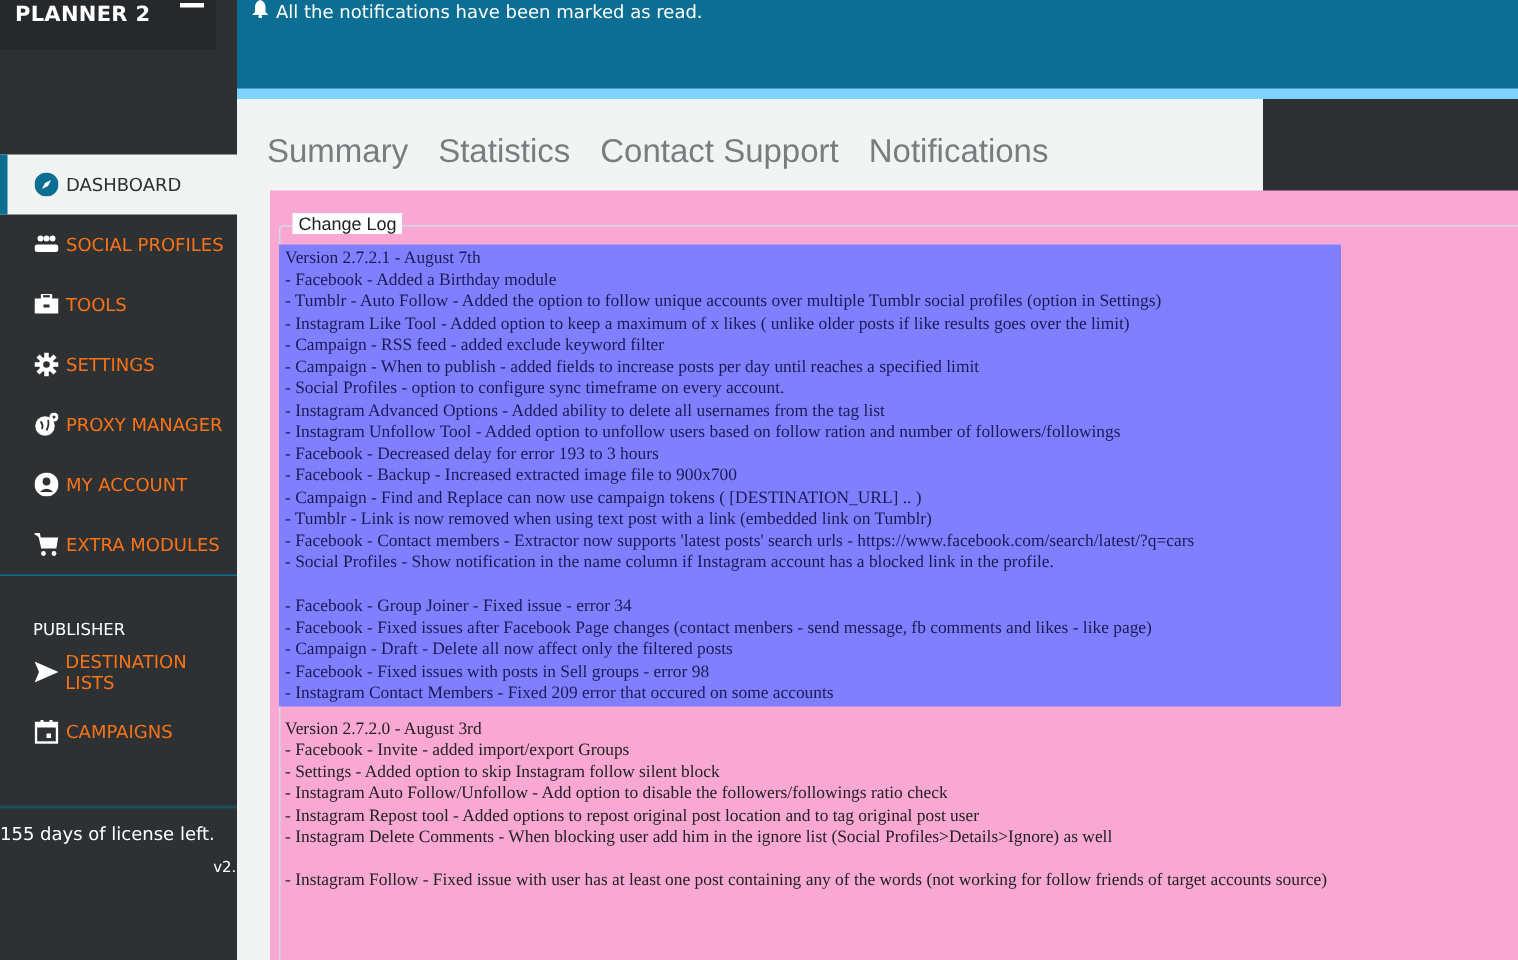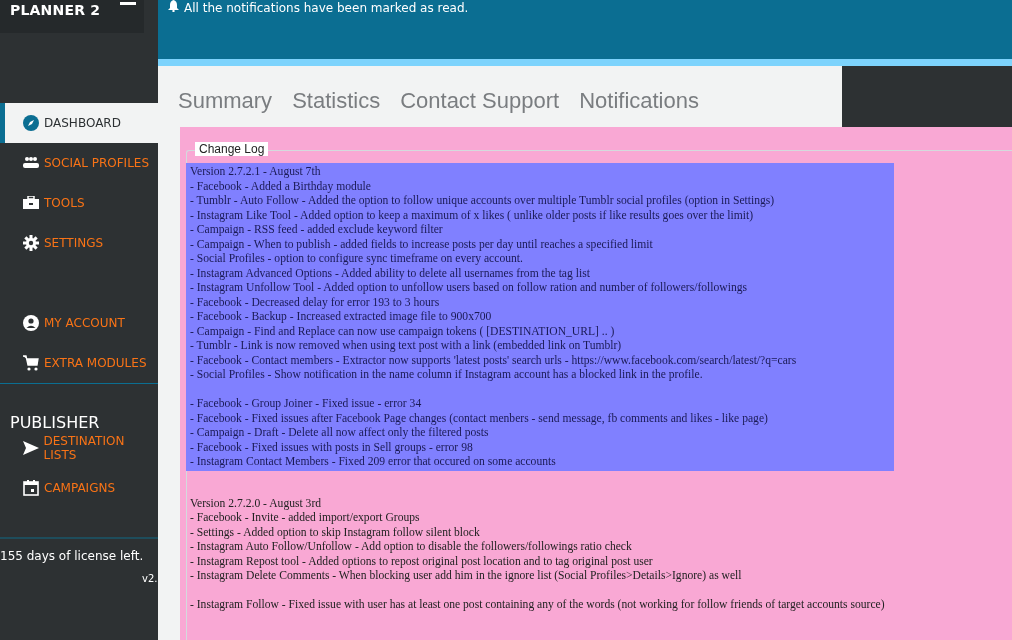--- a/index.html
+++ b/index.html
@@ -9,42 +9,42 @@
   
   .sidebar { position: absolute; left: 0; top: 0; width: 158px; height: 640px; background: #2d3133; color: #fff; }
   .sidebar-head { position: absolute; left: 0; top: 0; width: 144px; height: 33px; background: #25292b; }
   .app-title { position: absolute; left: 10px; top: 0px; font-size: 14px; font-weight: bold; color: #fff; letter-spacing: 0.2px; line-height: 20px; }
   .menu-toggle { position: absolute; left: 120px; top: 2px; width: 16px; height: 3px; background: #fff; }
   .nav-item { position: absolute; left: 0; width: 158px; height: 40px; display: flex; align-items: center; padding-left: 22px; font-size: 12px; color: #f97316; cursor: pointer; }
   .nav-item .ico { width: 18px; height: 18px; margin-right: 4px; display: flex; align-items: center; justify-content: center; }
   .nav-item.active { background: #f2f3f3; color: #2d3133; }
   .nav-item.active::before { content: ""; position: absolute; left: 0; top: 0; width: 5px; height: 40px; background: #0b6e92; }
   .nav-divider { position: absolute; left: 0; width: 158px; height: 1px; background: #0b6e92; }
-  .section-label { position: absolute; left: 10px; font-size: 16px; color: #fff; }
+  .section-label { position: absolute; left: 22px; font-size: 11px; color: #fff; }
   .license { position: absolute; left: 0; width: 152px; text-align: left; font-size: 12px; color: #fff; }
   .version { position: absolute; left: 0; width: 152px; text-align: right; font-size: 10px; color: #fff; margin-left: 31px; }
 
   
   .topbar { position: absolute; left: 158px; top: 0; width: 854px; height: 66px; background: #0b6e92; border-bottom: 7px solid #7dd3fc; }
   .notif { position: absolute; left: 10px; top: 0px; font-size: 12px; color: #fff; display: flex; align-items: center; line-height: 14px; }
   .notif .bell { margin-right: 5px; }
 
   
   .content { position: absolute; left: 158px; top: 66px; width: 684px; height: 574px; background: #f2f3f3; padding-left: 44px; }
   .tabs { position: absolute; left: 10px; top: 12px; height: 50px; display: flex; }
   .tab { font-size: 22px; color: #7a7d80; padding: 0 10px; height: 50px; line-height: 46px; font-family: "Liberation Sans", sans-serif; cursor: pointer; }
   .tab.active { background: #fff; color: #111; border: 1px solid #dcdfe0; border-bottom: none; }
   .panel { position: absolute; left: 22px; top: 61px; width: 844px; height: 513px; background: #f9a8d4; }
   .groupbox { position: absolute; left: 6px; top: 23px; width: 840px; height: 500px; border: 1px solid #d4dadd; border-right: none; border-bottom: none; border-radius: 3px 0 0 0; }
   .groupbox-label { position: absolute; left: 8px; top: -9px; background: #fff; padding: 0 4px; font-size: 12px; color: #222; font-family: "Liberation Sans", sans-serif; }
   .log { position: absolute; left: 6px; top: 36px; font-family: Liberation Serif, serif; font-size: 11.6px; color: #222; line-height: 14.5px; }
   .log .line { white-space: pre; height: 14.5px; }
   .highlight { background: #8080ff; padding: 2px 6px 1px 4px; width: 708px; }
   .highlight .line { color: #1a1a55; }
-  .release { padding: 0 4px; margin-top: 26px; }
+  .release { padding: 0 4px; margin-top: 8px; }
 </style>
 </head>
 <body>
 
 <div class="sidebar">
   <div class="sidebar-head">
     <div class="app-title">PLANNER 2</div>
     <div class="menu-toggle"></div>
   </div>
 
@@ -90,20 +90,31 @@
             <rect x="0" y="6.5" width="16" height="3"></rect>
             <rect x="6.5" y="0" width="3" height="16" transform="rotate(45 8 8)"></rect>
             <rect x="6.5" y="0" width="3" height="16" transform="rotate(-45 8 8)"></rect>
           </g>
           <circle cx="8" cy="8" r="2.2" fill="#2d3133"></circle>
         </svg>
     </span>
     <span>SETTINGS</span>
   </div>
 
+  <div class="nav-item" style="top:263px">
+    <span class="ico">
+      <svg width="16" height="16" viewBox="0 0 16 16">
+          <circle cx="7" cy="9" r="6.5" fill="#fff"></circle>
+          <path d="M4 6 Q6 8 5 11 M9 5 Q10 8 8 12" stroke="#2d3133" stroke-width="1.2" fill="none"></path>
+          <circle cx="13" cy="3" r="3" fill="#fff"></circle>
+          <circle cx="13" cy="3" r="1" fill="#2d3133"></circle>
+        </svg>
+    </span>
+    <span>PROXY MANAGER</span>
+  </div>
 
   <div class="nav-item" style="top:303px">
     <span class="ico">
       <svg width="16" height="16" viewBox="0 0 16 16">
           <circle cx="8" cy="8" r="8" fill="#fff"></circle>
           <circle cx="8" cy="6" r="2.6" fill="#2d3133"></circle>
           <path d="M3.5 13 Q8 8.5 12.5 13" fill="#2d3133"></path>
         </svg>
     </span>
     <span>MY ACCOUNT</span>

